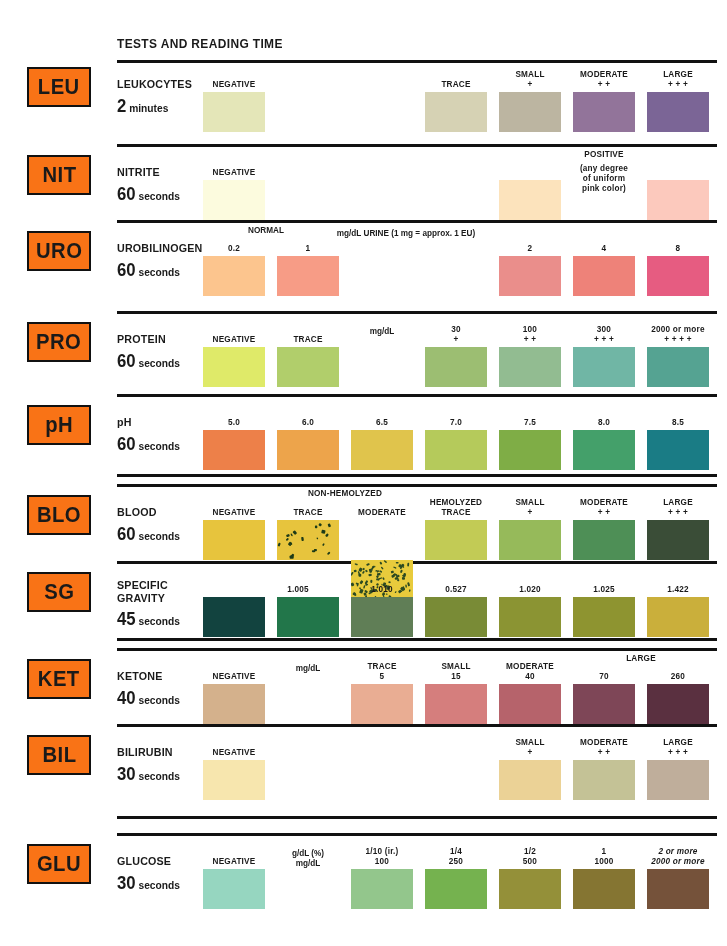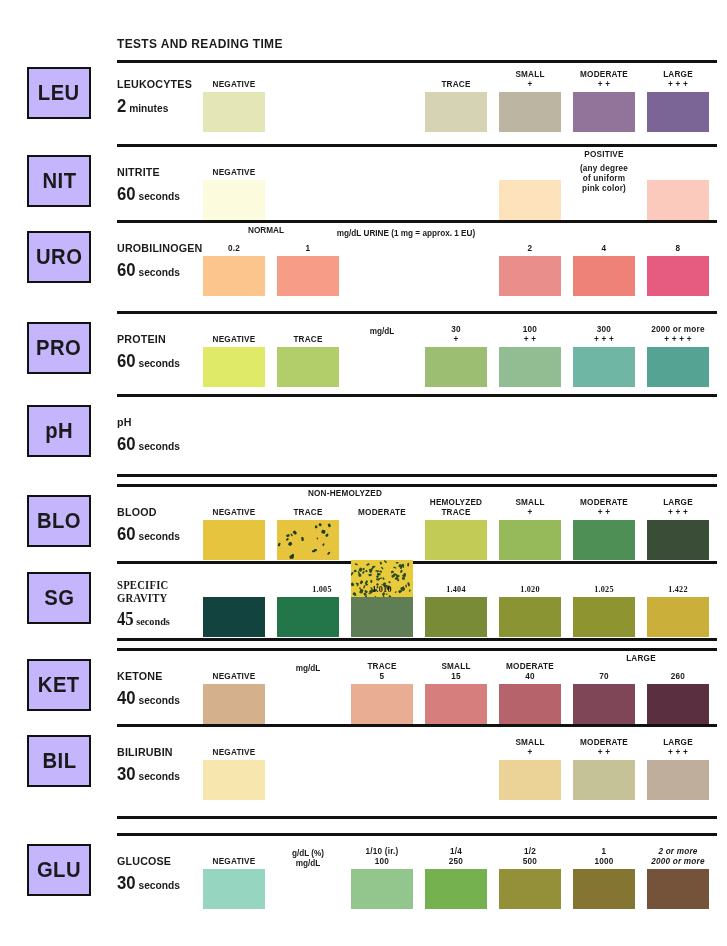--- a/index.html
+++ b/index.html
@@ -17,22 +17,22 @@
     position: absolute;
     left: 117px; top: 36px;
     font-size: 13px; font-weight: bold;
     letter-spacing: .4px;
     transform: scaleX(.92); transform-origin: left center;
   }
 
   
   .abbr-box {
     position: absolute;
-    left: 27px; width: 64px; height: 52px;
-    border: 2px solid #111; background: #c4b5fd;
+    left: 27px; width: 64px; height: 40px;
+    border: 2px solid #111; background: #f97316;
     display: flex; align-items: center; justify-content: center;
   }
   .abbr-box span {
     font-size: 22px; font-weight: bold; letter-spacing: .5px;
     transform: scaleX(.92);
   }
 
   
   .row { position: absolute; left: 117px; width: 600px; }
   .rule {
@@ -217,20 +217,36 @@
           <div class="swatch" style="left: 75px; top: 34px; background: rgb(177, 206, 107);"></div>
           <div class="swatch" style="left: 223px; top: 34px; background: rgb(156, 190, 114);"></div>
           <div class="swatch" style="left: 297px; top: 34px; background: rgb(146, 188, 145);"></div>
           <div class="swatch" style="left: 371px; top: 34px; background: rgb(112, 182, 165);"></div>
           <div class="swatch" style="left: 445px; top: 34px; background: rgb(85, 163, 146);"></div>
         </div>
       </div>
       <div class="row" style="top: 396px; height: 90px;">
         <div class="test-name" style="top: 20px; white-space: pre-line;">pH</div>
         <div class="test-time" style="top: 38px;"><span class="num">60</span><span class="unit"> seconds</span></div>
+        <div class="cols">
+          <div class="hdr" style="left: 0px; top: 22px;">5.0</div>
+          <div class="hdr" style="left: 74px; top: 22px;">6.0</div>
+          <div class="hdr" style="left: 148px; top: 22px;">6.5</div>
+          <div class="hdr" style="left: 222px; top: 22px;">7.0</div>
+          <div class="hdr" style="left: 296px; top: 22px;">7.5</div>
+          <div class="hdr" style="left: 370px; top: 22px;">8.0</div>
+          <div class="hdr" style="left: 444px; top: 22px;">8.5</div>
+          <div class="swatch" style="left: 1px; top: 34px; background: rgb(237, 128, 73);"></div>
+          <div class="swatch" style="left: 75px; top: 34px; background: rgb(237, 164, 75);"></div>
+          <div class="swatch" style="left: 149px; top: 34px; background: rgb(224, 196, 76);"></div>
+          <div class="swatch" style="left: 223px; top: 34px; background: rgb(181, 202, 91);"></div>
+          <div class="swatch" style="left: 297px; top: 34px; background: rgb(127, 173, 70);"></div>
+          <div class="swatch" style="left: 371px; top: 34px; background: rgb(68, 160, 106);"></div>
+          <div class="swatch" style="left: 445px; top: 34px; background: rgb(26, 124, 133);"></div>
+        </div>
       </div>
       <div class="row" style="top: 486px; height: 90px;">
         <div class="test-name" style="top: 20px; white-space: pre-line;">BLOOD</div>
         <div class="test-time" style="top: 38px;"><span class="num">60</span><span class="unit"> seconds</span></div>
         <div class="cols">
           <div class="span-label" style="left: 74px; width: 138px; top: 3px;">NON-HEMOLYZED</div>
           <div class="hdr" style="left: 0px; top: 22px;">NEGATIVE</div>
           <div class="hdr" style="left: 74px; top: 22px;">TRACE</div>
           <div class="hdr" style="left: 148px; top: 22px;">MODERATE</div>
           <div class="hdr" style="left: 222px; top: 12px;">HEMOLYZED
@@ -361,29 +377,29 @@
               <rect x="46.9" y="18.8" width="2.6" height="2.0" rx="0.8" fill="#2C4A22" transform="rotate(161 46.9 18.8)"></rect>
               <rect x="45.6" y="7.7" width="1.3" height="3.3" rx="0.8" fill="#2C4A22" transform="rotate(115 45.6 7.7)"></rect>
             </svg>
           </div>
           <div class="swatch" style="left: 223px; top: 34px; background: rgb(194, 203, 85);"></div>
           <div class="swatch" style="left: 297px; top: 34px; background: rgb(150, 186, 90);"></div>
           <div class="swatch" style="left: 371px; top: 34px; background: rgb(78, 143, 86);"></div>
           <div class="swatch" style="left: 445px; top: 34px; background: rgb(58, 77, 55);"></div>
         </div>
       </div>
-      <div class="row" style="top: 563px; height: 90px; font-family: Liberation Serif, serif;">
+      <div class="row" style="top: 563px; height: 90px;">
         <div class="test-name" style="top: 16px; white-space: pre-line;">SPECIFIC
 GRAVITY</div>
         <div class="test-time" style="top: 46px;"><span class="num">45</span><span class="unit"> seconds</span></div>
         <div class="cols">
           <div class="hdr" style="left: 0px; top: 34px;">1.000</div>
-          <div class="hdr" style="left: 88px; top: 22px;">1.005</div>
+          <div class="hdr" style="left: 64px; top: 22px;">1.005</div>
           <div class="hdr" style="left: 148px; top: 22px;">1.010</div>
-          <div class="hdr" style="left: 222px; top: 22px;">1.404</div>
+          <div class="hdr" style="left: 222px; top: 22px;">0.527</div>
           <div class="hdr" style="left: 296px; top: 22px;">1.020</div>
           <div class="hdr" style="left: 370px; top: 22px;">1.025</div>
           <div class="hdr" style="left: 444px; top: 22px;">1.422</div>
           <div class="swatch" style="left: 1px; top: 34px; background: rgb(18, 67, 63);"></div>
           <div class="swatch" style="left: 75px; top: 34px; background: rgb(34, 118, 74);"></div>
           <div class="swatch" style="left: 149px; top: 34px; background: rgb(96, 126, 86);"></div>
           <div class="swatch" style="left: 223px; top: 34px; background: rgb(121, 139, 54);"></div>
           <div class="swatch" style="left: 297px; top: 34px; background: rgb(139, 148, 51);"></div>
           <div class="swatch" style="left: 371px; top: 34px; background: rgb(142, 148, 48);"></div>
           <div class="swatch" style="left: 445px; top: 34px; background: rgb(202, 175, 59);"></div>

